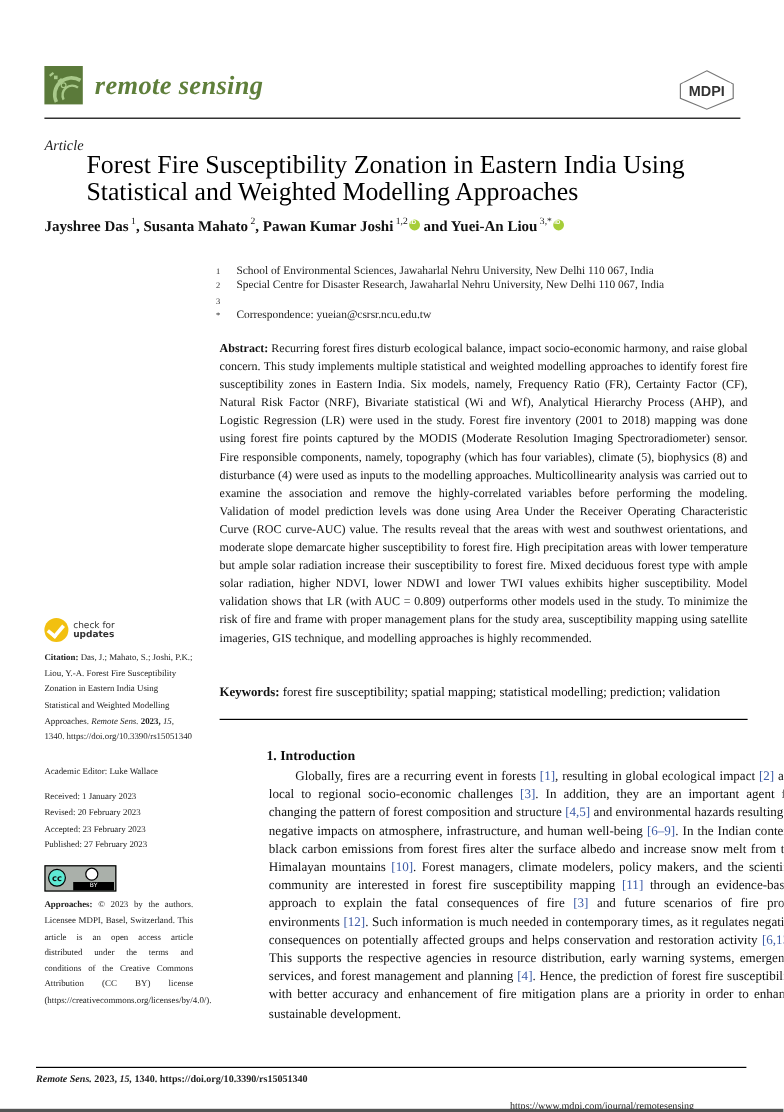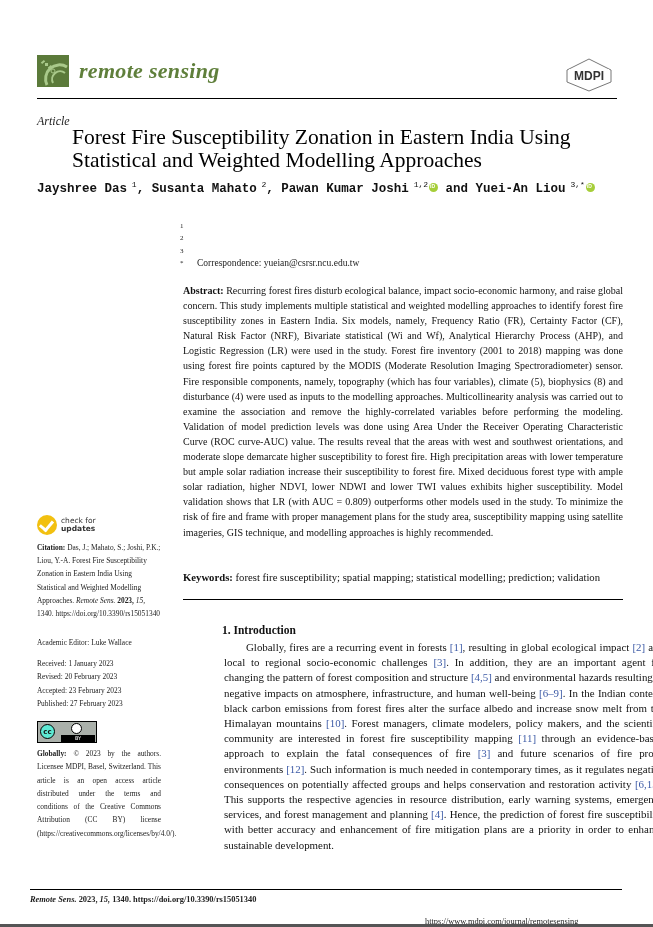--- a/index.html
+++ b/index.html
@@ -7,21 +7,21 @@
   .abs { position:absolute; }
 
   
   #logo-box { left:37px; top:55px; width:32px; height:32px; background:#5b7a3a; }
   #journal-name { left:79px; top:58px; font-family:"Liberation Serif", serif; font-style:italic; font-weight:bold; font-size:22px; color:#5f7f3b; letter-spacing:0.3px; }
   #mdpi-logo { left:564px; top:58px; width:50px; height:34px; }
   #header-rule { left:37px; top:98px; width:580px; height:1px; background:#000; }
 
   #article-type { left:37px; top:114px; font-family:"Liberation Serif", serif; font-style:italic; font-size:12px; color:#222; }
   #title { left:37px; top:126px; width:560px; font-family:"Liberation Serif", serif; font-size:21.5px; line-height:23px; color:#000;margin-left:35px; }
-  #authors { left:37px; top:180px; font-family:Liberation Mono, monospace; font-weight:bold; font-size:12.5px; color:#111; white-space:nowrap; }
+  #authors { left:37px; top:180px; font-family:Liberation Serif, serif; font-weight:bold; font-size:12.5px; color:#111; white-space:nowrap; }
   #authors sup { font-size:8px; font-weight:normal; }
   .orcid { display:inline-block; width:9px; height:9px; border-radius:50%; background:#a6ce39; vertical-align:0px; margin-left:1px; position:relative; }
   .orcid::after { content:"iD"; position:absolute; left:1px; top:0px; font-family:"Liberation Sans", sans-serif; font-size:5px; color:#fff; font-weight:bold; }
 
   
   #affiliations { left:180px; top:220px; width:445px; font-family:"Liberation Serif", serif; font-size:9.5px; line-height:12.4px; color:#222; }
   .aff-row { display:flex; }
   .aff-num { width:17px; font-size:7px; vertical-align:top; }
 
   
@@ -87,23 +87,25 @@
 <div id="title" class="abs">Forest Fire Susceptibility Zonation in Eastern India Using Statistical and Weighted Modelling Approaches</div>
 <div id="authors" class="abs">
   <span>Jayshree Das</span><sup>&nbsp;<span>1</span></sup><span>, </span>
   <span>Susanta Mahato</span><sup>&nbsp;<span>2</span></sup><span>, </span>
   <span>Pawan Kumar Joshi</span><sup>&nbsp;<span>1,2</span></sup><span class="orcid"></span><span> and </span><span>Yuei-An Liou</span><sup>&nbsp;<span>3,*</span></sup><span class="orcid"></span>
 </div>
 
 <div id="affiliations" class="abs">
   <div class="aff-row">
       <span class="aff-num">1</span>
+      <span>School of Environmental Sciences, Jawaharlal Nehru University, New Delhi 110 067, India</span>
     </div>
   <div class="aff-row">
       <span class="aff-num">2</span>
+      <span>Special Centre for Disaster Research, Jawaharlal Nehru University, New Delhi 110 067, India</span>
     </div>
   <div class="aff-row">
       <span class="aff-num">3</span>
     </div>
   <div class="aff-row">
       <span class="aff-num">*</span>
       <span>Correspondence: yueian@csrsr.ncu.edu.tw</span>
     </div>
 </div>
 
@@ -127,18 +129,18 @@
   <div>Received: 1 January 2023</div>
   <div>Revised: 20 February 2023</div>
   <div>Accepted: 23 February 2023</div>
   <div>Published: 27 February 2023</div>
 </div>
 <div id="cc-badge" class="abs">
   <div class="cc">cc</div>
   <div class="by-person"></div>
   <div class="by-bar">BY</div>
 </div>
-<div id="copyright" class="abs"><b>Globally:</b> <span>© 2023 by the authors. Licensee MDPI, Basel, Switzerland. This article is an open access article distributed under the terms and conditions of the Creative Commons Attribution (CC BY) license (https://creativecommons.org/licenses/by/4.0/).</span></div>
+<div id="copyright" class="abs"><b>Approaches:</b> <span>© 2023 by the authors. Licensee MDPI, Basel, Switzerland. This article is an open access article distributed under the terms and conditions of the Creative Commons Attribution (CC BY) license (https://creativecommons.org/licenses/by/4.0/).</span></div>
 
 <div id="footer-rule" class="abs"></div>
 <div id="footer-left" class="abs"><i>Remote Sens.</i> <b>2023,</b> <i>15,</i> <span>1340. https://doi.org/10.3390/rs15051340</span></div>
 <div id="footer-right" class="abs">https://www.mdpi.com/journal/remotesensing</div>
 <div id="bottom-band" class="abs"></div>
 
 </body></html>

